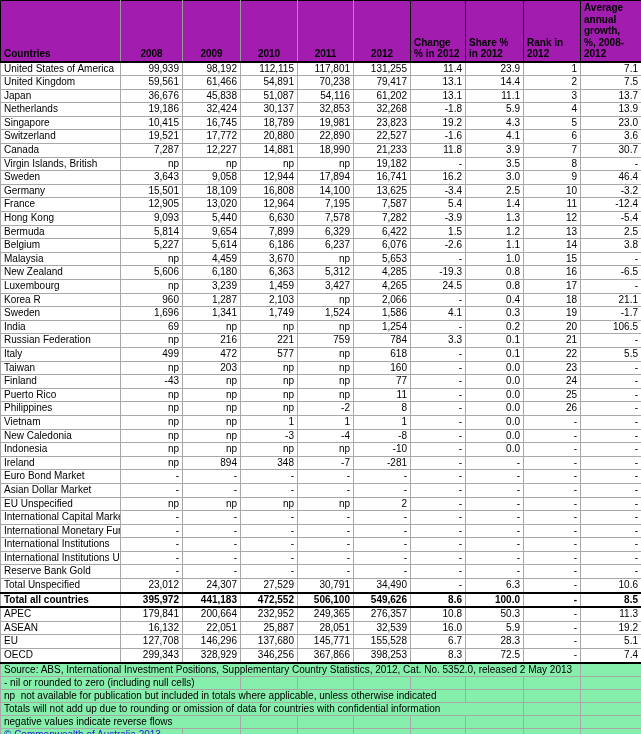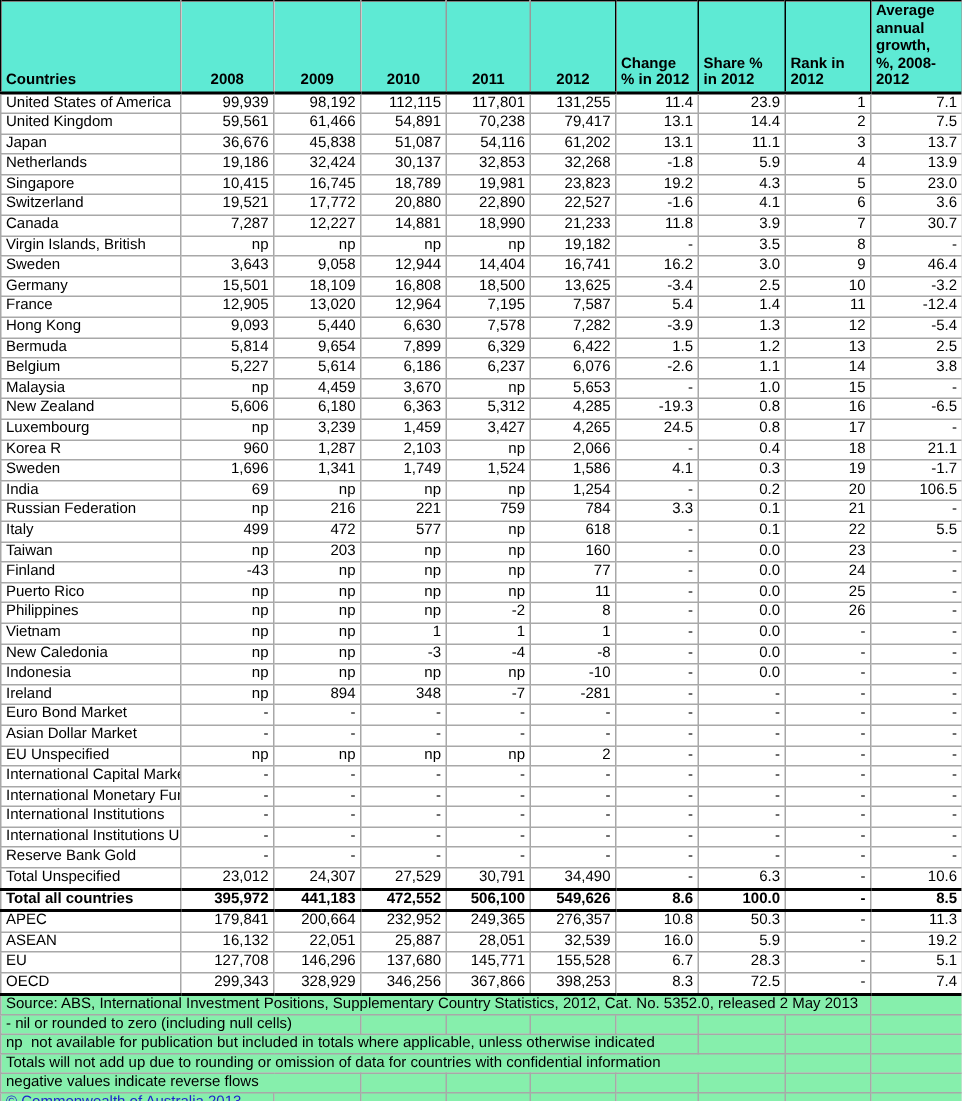--- a/index.html
+++ b/index.html
@@ -7,21 +7,21 @@
   .sheet{width:641px;}
   table{border-collapse:collapse; table-layout:fixed; width:641px; border:1px solid #000;}
   col.c0{width:120px;} col.c1{width:62px;} col.c2{width:58px;} col.c3{width:57px;}
   col.c4{width:56px;} col.c5{width:57px;} col.c6{width:55px;} col.c7{width:58px;}
   col.c8{width:57px;} col.c9{width:61px;}
 
   thead th{
     font-size:10px; font-weight:bold; vertical-align:bottom;
     border-left:1px solid #999999; border-bottom:2px solid #000;
     padding:1px 3px; white-space:pre-line; line-height:11.5px; height:57px;
-    background:#5eead4; text-align:left; overflow:hidden;
+    background:#a21caf; text-align:left; overflow:hidden;
   }
   thead th.year{text-align:center;}
   thead th.blk{border-left:1px solid #000;}
   thead th.top{vertical-align:top;}
 
   tbody td{
     font-size:10px; line-height:12.6px; height:12.6px;
     border:1px solid #a8a8a8; padding:0 3px; white-space:nowrap; overflow:hidden;
     background:#fff;
   }
@@ -171,33 +171,33 @@
           <td class="c-num">-</td>
           <td class="c-num">3.5</td>
           <td class="c-num">8</td>
           <td class="c-num">-</td>
         </tr>
         <tr>
           <td class="c-label">Sweden</td>
           <td class="c-num">3,643</td>
           <td class="c-num">9,058</td>
           <td class="c-num">12,944</td>
-          <td class="c-num">14,404</td>
+          <td class="c-num">17,894</td>
           <td class="c-num">16,741</td>
           <td class="c-num">16.2</td>
           <td class="c-num">3.0</td>
           <td class="c-num">9</td>
           <td class="c-num">46.4</td>
         </tr>
         <tr>
           <td class="c-label">Germany</td>
           <td class="c-num">15,501</td>
           <td class="c-num">18,109</td>
           <td class="c-num">16,808</td>
-          <td class="c-num">18,500</td>
+          <td class="c-num">14,100</td>
           <td class="c-num">13,625</td>
           <td class="c-num">-3.4</td>
           <td class="c-num">2.5</td>
           <td class="c-num">10</td>
           <td class="c-num">-3.2</td>
         </tr>
         <tr>
           <td class="c-label">France</td>
           <td class="c-num">12,905</td>
           <td class="c-num">13,020</td>

